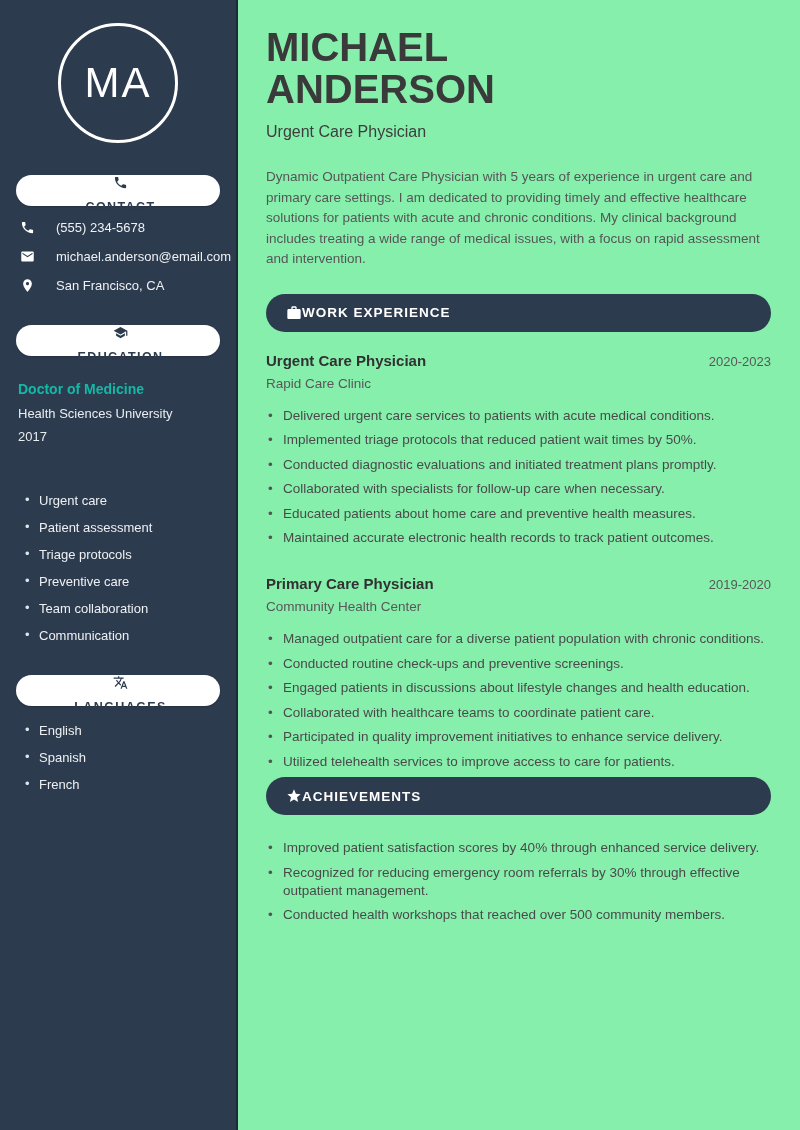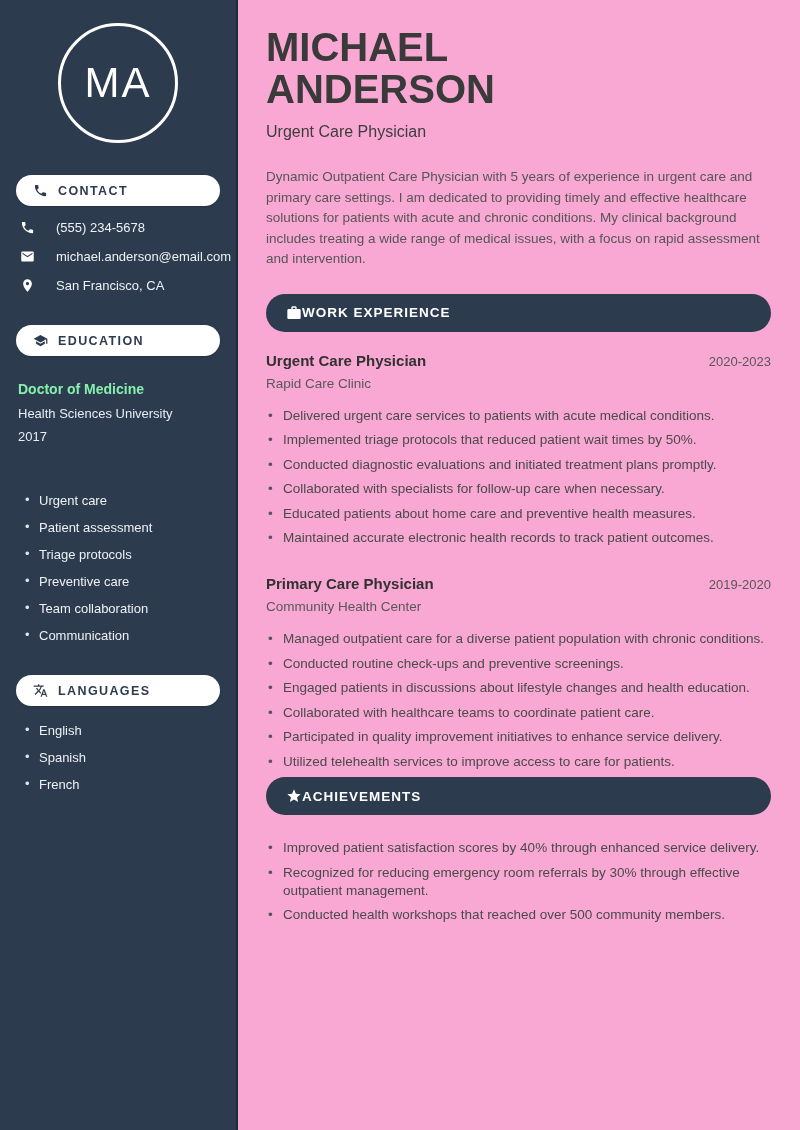--- a/index.html
+++ b/index.html
@@ -25,46 +25,47 @@
     display:flex; align-items:center; justify-content:center;
   }
   .avatar span { font-size:42px; color:#ffffff; font-weight:500; letter-spacing:2px;text-align:right; }
 
   .side-pill {
     background:#ffffff; border-radius:17px; height:31px;
     margin:0 16px; padding:0 12px 0 17px;
     display:flex; align-items:center; gap:10px;
     color:#2d3b4e; font-weight:bold; font-size:12.5px; letter-spacing:1.4px;
     box-shadow:0 1px 2px rgba(0,0,0,.18);
+    flex-direction:column;
   }
   .side-pill svg { width:15px; height:15px; flex:none; }
 
   .contact-rows { margin-top:10px; }
   .contact-row {
     display:flex; align-items:center; gap:21px;
     padding:0 14px 0 20px; margin-top:14px;
     font-size:13px; color:#eef1f4;
   }
   .contact-row svg { width:15px; height:15px; flex:none; fill:#ffffff; }
 
   .side-gap { height:32px; }
   .edu-block { padding:0 18px; margin-top:21px; }
-  .edu-degree { font-size:14px; font-weight:bold; color:#86efac;margin-top:25px; }
+  .edu-degree { font-size:14px; font-weight:bold; color:#14b8a6;margin-top:25px; }
   .edu-school { font-size:13px; margin-top:9px; color:#e8edf2; }
   .edu-year   { font-size:13px; margin-top:8px; color:#e8edf2; }
 
   ul.side-list { list-style:none; padding:0 24px; margin-top:17px; }
   ul.side-list li {
     position:relative; padding-left:15px; margin-bottom:12px;
     font-size:13px; color:#eef1f4;
   }
   ul.side-list li::before { content:"•"; position:absolute; left:1px; top:-1px; color:#dfe5ec; }
 
   
-  .main { flex:1; padding:26px 29px 14px 28px; background:#f9a8d4; }
+  .main { flex:1; padding:26px 29px 14px 28px; background:#86efac; }
   h1.name { font-size:40px; line-height:42px; font-weight:bold; color:#3a3a3a; }
   .job-title-sub { margin-top:13px; font-size:16px; color:#3d3d3d; }
   .summary { margin-top:26px; font-size:13.5px; line-height:20.5px; color:#565656; }
 
   .section-pill {
     margin-top:24px; height:38px; border-radius:19px;
     background:#2d3b4e; color:#ffffff;
     display:flex; align-items:center; padding-left:20px;
     font-size:13.5px; font-weight:bold; letter-spacing:1px;
   }

